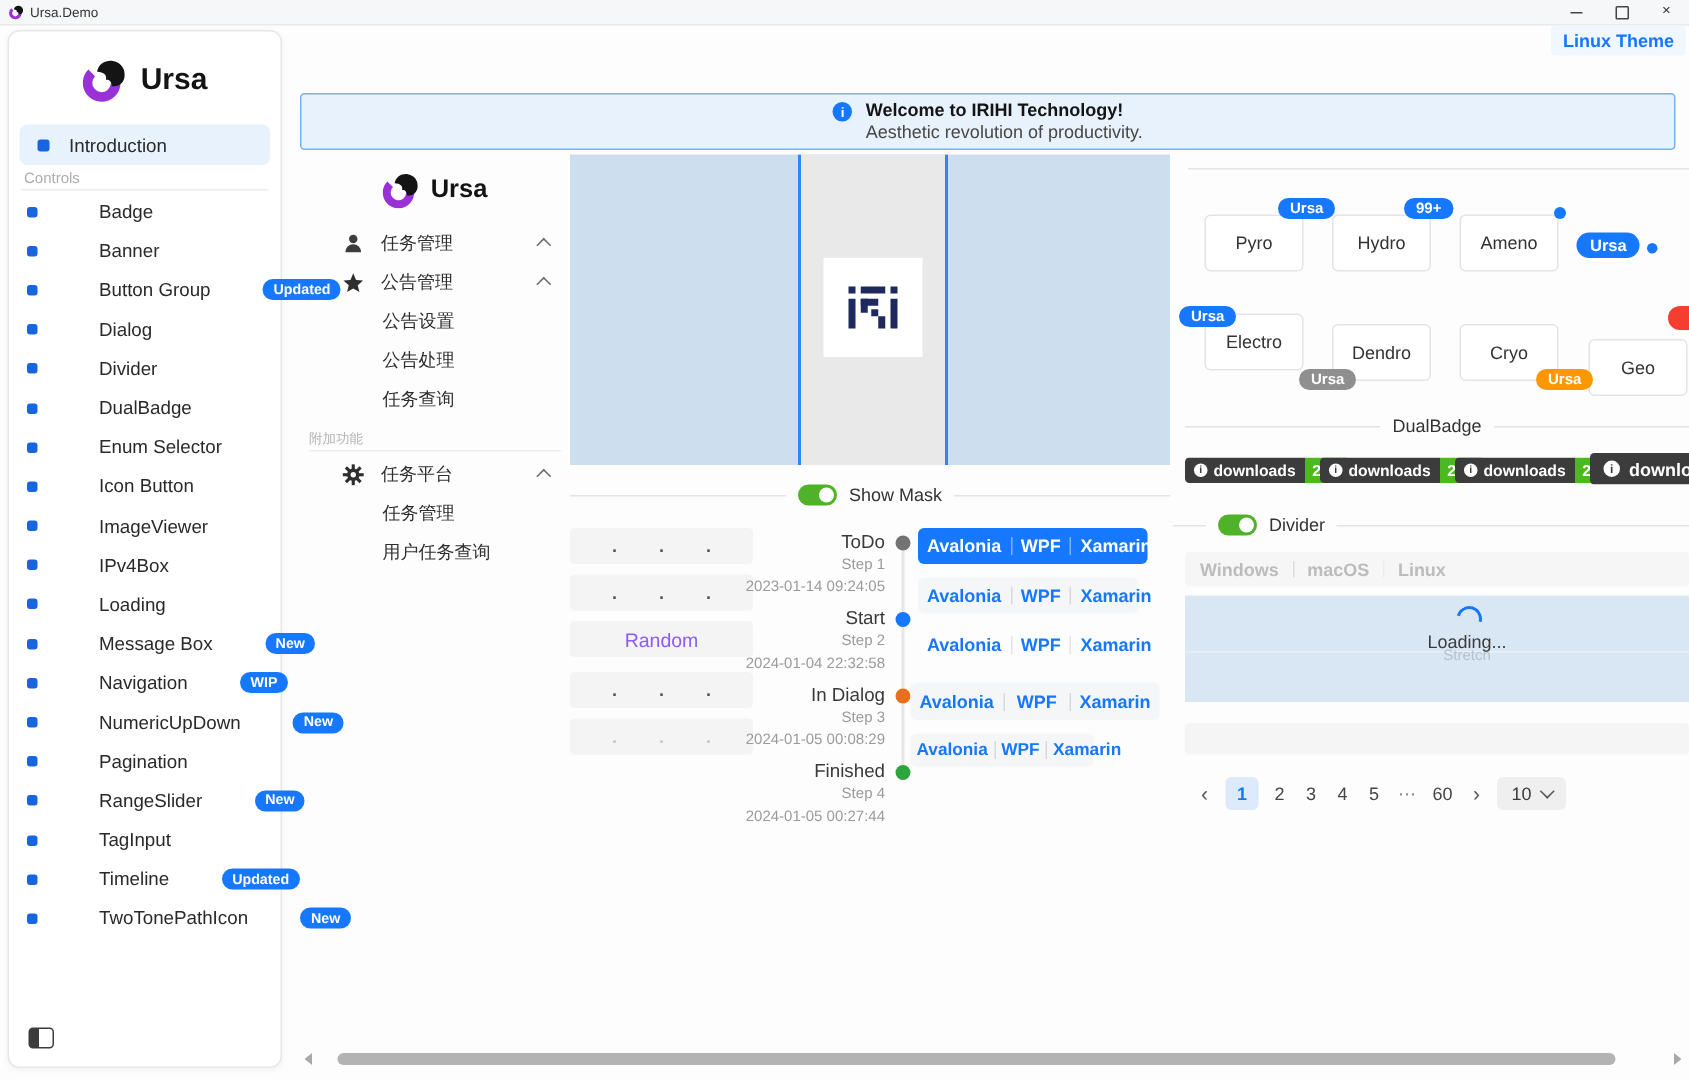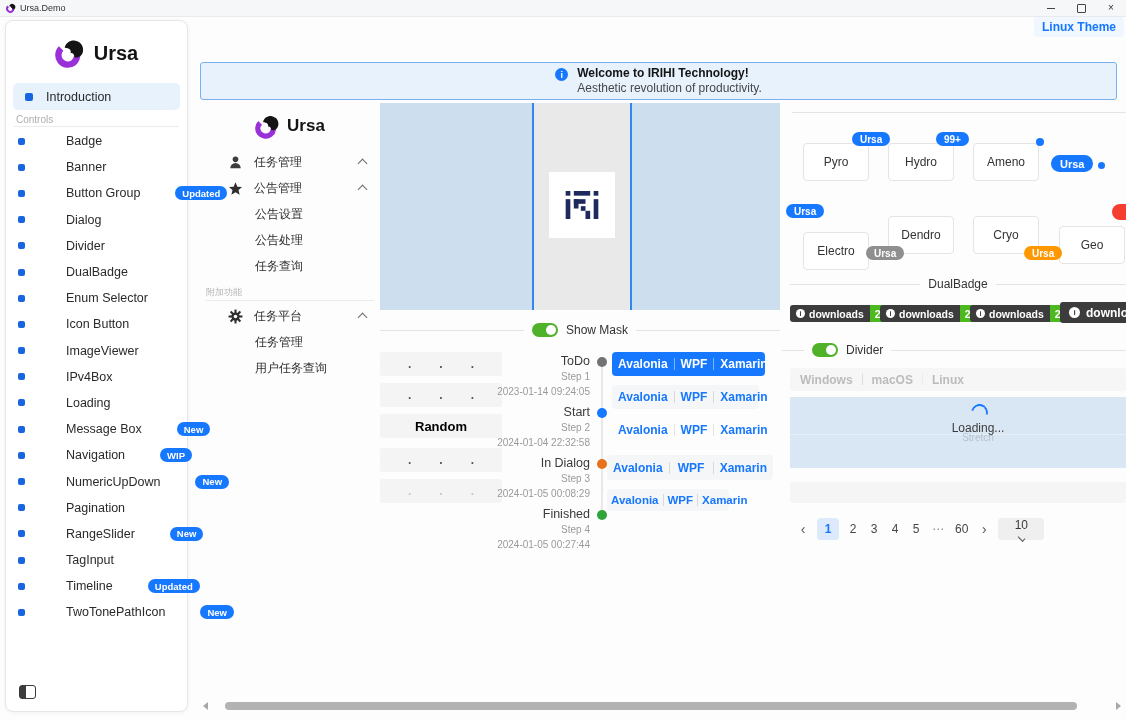--- a/index.html
+++ b/index.html
@@ -66,21 +66,21 @@
   .divline{flex:1;height:1px;background:#e3e3e3;}
   .toggle{width:26px;height:14px;border-radius:8px;background:#4fb229;position:relative;flex:0 0 auto;cursor:pointer;}
   .toggle::after{content:"";position:absolute;right:2px;top:2px;width:10px;height:10px;border-radius:50%;background:#fff;}
   .toggle-label{font-size:12px;color:#333;white-space:nowrap;}
 
   
   .ipv4-col{position:absolute;left:380px;top:352px;width:122px;}
   .ipv4-row{height:24px;background:#f4f4f5;border-radius:3px;margin-bottom:7px;display:flex;align-items:center;justify-content:space-evenly;cursor:text;}
   .ipv4-dot{font-size:12px;font-weight:bold;color:#555;line-height:8px;}
   .ipv4-row.dim .ipv4-dot{color:#c6c6c6;}
-  .random-btn{width:122px;height:24px;background:#f4f4f5;border:none;border-radius:3px;color:#000000;font-weight:bold;font-size:13px;font-family:inherit;margin-bottom:10px;cursor:pointer;}
+  .random-btn{width:122px;height:24px;background:#f4f4f5;border:none;border-radius:3px;color:#8b5cf6;font-weight:normal;font-size:13px;font-family:inherit;margin-bottom:10px;cursor:pointer;}
 
   
   .timeline{position:absolute;left:460px;top:354px;width:130px;}
   .tl-item{height:51px;text-align:right;}
   .tl-title{font-size:12.5px;color:#3a3a3a;line-height:15px;}
   .tl-step,.tl-time{font-size:10px;color:#9a9a9a;line-height:15px;}
   .tl-rail{position:absolute;left:601px;top:365px;width:2px;height:150px;background:#e8e8e8;}
   .tl-dot{position:absolute;left:597px;width:10px;height:10px;border-radius:50%;}
 
   
@@ -130,21 +130,21 @@
   .loading-label{position:absolute;left:790px;top:421px;width:376px;text-align:center;font-size:12px;color:#3c3c3c;}
   .loading-ghost{position:absolute;left:790px;top:432px;width:376px;text-align:center;font-size:10px;color:rgba(110,125,140,.35);}
   .gray-bar{position:absolute;left:790px;top:482px;width:336px;height:21px;background:#f5f5f5;border-radius:3px;}
 
   
   .pagination{position:absolute;left:796px;top:518px;height:22px;display:flex;align-items:center;gap:7px;}
   .pg-btn{min-width:14px;height:22px;display:flex;align-items:center;justify-content:center;font-size:12px;color:#454545;background:transparent;border:none;font-family:inherit;cursor:pointer;padding:0 2px;}
   .pg-btn.arrow{font-size:14px;color:#555;}
   .pg-btn.active{width:22px;background:#dceafb;color:#1677ff;border-radius:4px;font-weight:bold;}
   .pg-ellipsis{color:#8a8a8a;}
-  .pg-size{width:46px;height:22px;background:#efefef;border-radius:4px;display:flex;align-items:center;justify-content:center;gap:7px;font-size:12px;color:#3b3b3b;cursor:pointer;flex-direction:column;}
+  .pg-size{width:46px;height:22px;background:#efefef;border-radius:4px;display:flex;align-items:center;justify-content:center;gap:7px;font-size:12px;color:#3b3b3b;cursor:pointer;}
   .chev-down{width:6px;height:6px;border-right:1.3px solid #555;border-bottom:1.3px solid #555;transform:rotate(45deg);margin-top:-3px;}
 
   
   .hscroll{position:absolute;left:196px;top:699px;width:930px;height:14px;display:flex;align-items:center;}
   .hs-arrow{width:0;height:0;border-top:4px solid transparent;border-bottom:4px solid transparent;cursor:pointer;}
   .hs-arrow.left{border-right:5px solid #a8a8a8;margin-left:7px;}
   .hs-arrow.right{border-left:5px solid #a8a8a8;margin-right:5px;}
   .hs-track{flex:1;height:8px;margin:0 9px;position:relative;}
   .hs-thumb{position:absolute;left:8px;top:0;width:852px;height:8px;border-radius:4px;background:#b3b3b3;cursor:grab;}
 </style>
@@ -479,21 +479,21 @@
     </div>
   <div class="bcard" style="left:973px;top:143px">
       <span>Ameno</span>
     </div>
   <span class="badge-pill" style="left:852px;top:132px">Ursa</span>
   <span class="badge-pill" style="left:936px;top:132px">99+</span>
   <span class="badge-dot" style="left:1036px;top:138px;width:8px;height:8px"></span>
   <span class="badge-pill" style="left:1051px;top:155px;font-size:11px;padding:2.5px 9px">Ursa</span>
   <span class="badge-dot" style="left:1098px;top:162px;width:7px;height:7px"></span>
 
-  <div class="bcard" style="left:803px;top:232px">
+  <div class="bcard" style="left:803px;top:209px">
       <span>Electro</span>
     </div>
   <div class="bcard" style="left:888px;top:216px">
       <span>Dendro</span>
     </div>
   <div class="bcard" style="left:973px;top:216px">
       <span>Cryo</span>
     </div>
   <div class="bcard" style="left:1059px;top:226px">
       <span>Geo</span>

